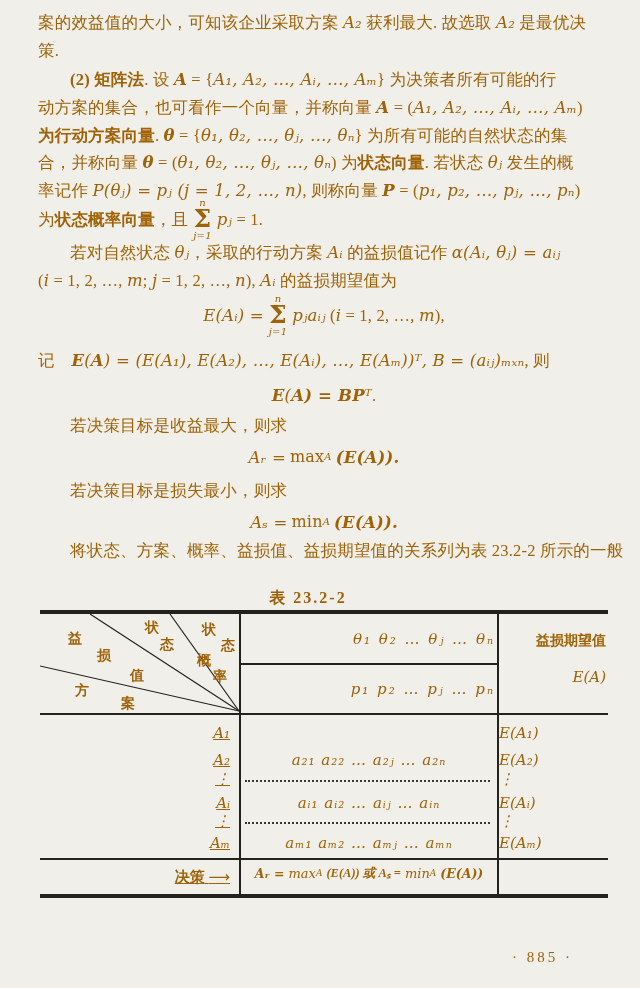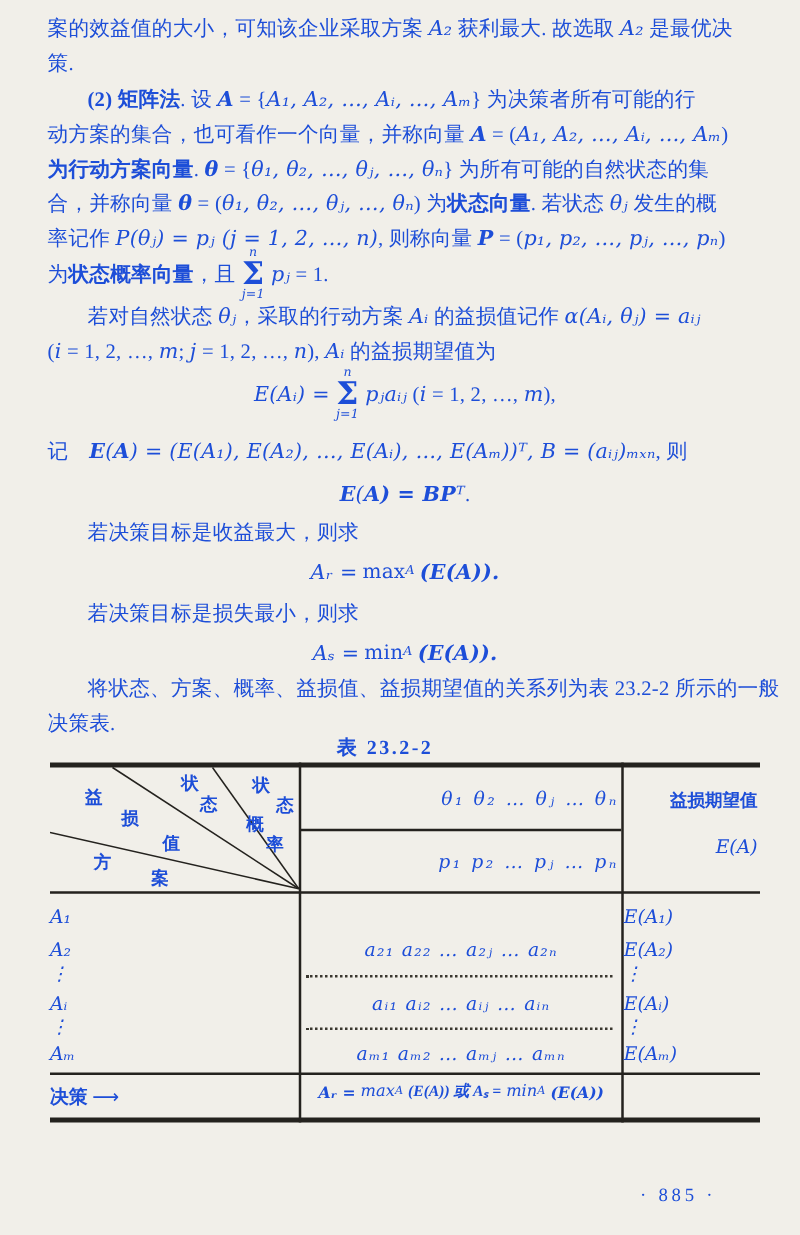--- a/index.html
+++ b/index.html
@@ -1,18 +1,18 @@
 <!DOCTYPE html>
 <html><head>
 <meta charset="utf-8">
 <style>
   html,body{margin:0;padding:0;background:#d8d6d0;}
   #page{
     position:relative;width:640px;height:988px;margin:0 auto;
-    background:#f1efe9;color:#1d4ed8;overflow:hidden;
+    background:#f1efe9;color:#a16207;overflow:hidden;
     font-family:"Liberation Serif",serif;
   }
   .ln{
     position:absolute;left:38px;width:572px;font-size:16.5px;line-height:23px;
     white-space:nowrap;letter-spacing:.2px;
   }
   .ind{padding-left:32px;}
   .fx{display:flex;align-items:center;}
   .cen{justify-content:center;text-align:center;}
   .b{font-weight:bold;}
@@ -27,21 +27,21 @@
   .opk .sb{font-size:10px;line-height:1.2;font-family:"DejaVu Serif",serif;font-style:italic;}
   
   #dtable{position:absolute;left:40px;top:610px;width:568px;height:288px;}
   .tline{position:absolute;background:#24221e;}
   .dotline{position:absolute;border-top:2px dotted #3a372f;height:0;}
   .tcell{position:absolute;text-align:right;font-size:15px;white-space:nowrap;
          font-family:"DejaVu Serif","Liberation Serif",serif;font-style:italic;}
   .cjk{font-family:"Liberation Serif",serif;font-style:normal;}
   .cornchar{position:absolute;font-size:14px;font-weight:bold;line-height:1;}
   .trow{position:absolute;left:0;width:568px;height:20px;}
-  .tc-plan{position:absolute;left:0;width:190px;text-align:left;}
+  .tc-plan{position:absolute;left:0;width:190px;text-align:right;text-decoration:underline;}
   .tc-vals{position:absolute;left:203px;width:252px;text-align:center;letter-spacing:1px;}
   .tc-exp{position:absolute;left:459px;width:107px;text-align:left;}
   .small .op{font-size:13px;}
   .small .sb{font-size:9px;}
   #dec-formula{font-size:12.5px;display:flex;align-items:center;justify-content:center;}
   #footer-note{position:absolute;left:70px;top:911px;font-size:16.5px;white-space:nowrap;}
   #page-number{position:absolute;left:512px;top:949px;font-size:15px;letter-spacing:3px;}
   #caption{position:absolute;left:38px;top:588px;width:540px;text-align:center;
            font-size:16px;font-weight:bold;letter-spacing:2px;}
 </style>
@@ -101,21 +101,20 @@
   <div class="ln fx cen" style="top:505px;height:34px">
     <span class="m">Aₛ =</span>
     <span class="opk">
       <span class="op">min</span>
       <span class="sb">A</span>
     </span>
     <span class="m b"> (E(A)).</span>
   </div>
 
   <div class="ln ind" style="top:539px"><span>将状态、方案、概率、益损值、益损期望值的关系列为表 23.2-2 所示的一般</span></div>
-  <div class="ln" style="top:567px"><span>决策表.</span></div>
 
   <div id="caption">表  23.2-2</div>
 
   <div id="dtable">
 
     <div class="tline" style="left:0;top:0;width:568px;height:4px"></div>
     <div class="tline" style="left:0;top:103px;width:568px;height:2px"></div>
     <div class="tline" style="left:200px;top:53px;width:257px;height:1.5px"></div>
     <div class="tline" style="left:0;top:248px;width:568px;height:2px"></div>
     <div class="tline" style="left:0;top:284px;width:568px;height:4px"></div>

